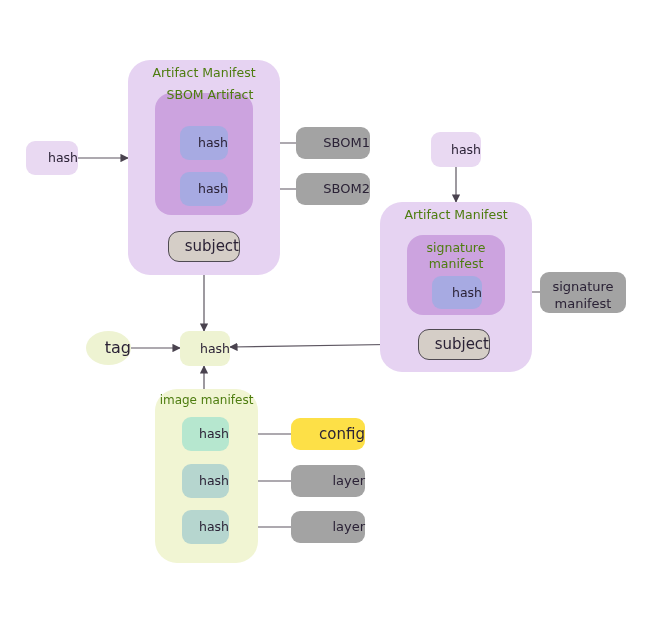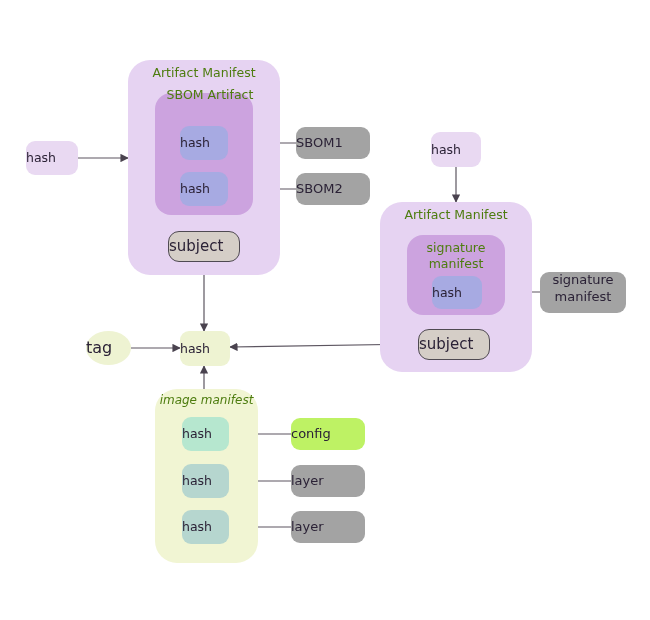--- a/index.html
+++ b/index.html
@@ -19,21 +19,21 @@
     position: absolute;
     left: 0; top: 0;
     width: 650px;
     height: 620px;
   }
   .node {
     position: absolute;
     box-sizing: border-box;
     display: flex;
     align-items: center;
-    justify-content: flex-start;
+    justify-content: flex-end;
     text-align: center;
     line-height: 1.25;
     z-index: 3;
   }
   
   .group {
     position: absolute;
     box-sizing: border-box;
     z-index: 1;
   }
@@ -93,23 +93,23 @@
     border: 1.6px solid #4f4a52;
     border-radius: 11px;
     font-size: 15px;
   }
   .blue-box {
     background: #a3a3a3;
     border-radius: 9px;
     font-size: 13px;
   }
   .cyan-box {
-    background: #bef264;
-    border-radius: 9px;
-    font-size: 13px;
+    background: #fde047;
+    border-radius: 9px;
+    font-size: 15px;
   }
   .tag-ellipse {
     background: #eef3d2;
     border-radius: 50%;
     font-size: 16px;
   }
   .two-line {
     line-height: 1.3;
   }
 </style>
@@ -206,21 +206,21 @@
 
 <div class="node tag-ellipse" style="left:86px; top:331px; width:45px; height:34px;">
   <span>tag</span>
 </div>
 
 <div class="node hash-green" style="left:180px; top:331px; width:50px; height:35px;">
   <span>hash</span>
 </div>
 
 <div class="group image-manifest-outer" style="left:155px; top:389px; width:103px; height:174px;"></div>
-<div class="group-label" style="left:155px; top:393px; width:103px; font-size:12px;font-style:italic;">image manifest</div>
+<div class="group-label" style="left:155px; top:393px; width:103px; font-size:12px;">image manifest</div>
 
 <div class="node hash-mint" style="left:182px; top:417px; width:47px; height:34px;">
   <span>hash</span>
 </div>
 <div class="node hash-teal" style="left:182px; top:464px; width:47px; height:34px;">
   <span>hash</span>
 </div>
 <div class="node hash-teal" style="left:182px; top:510px; width:47px; height:34px;">
   <span>hash</span>
 </div>

